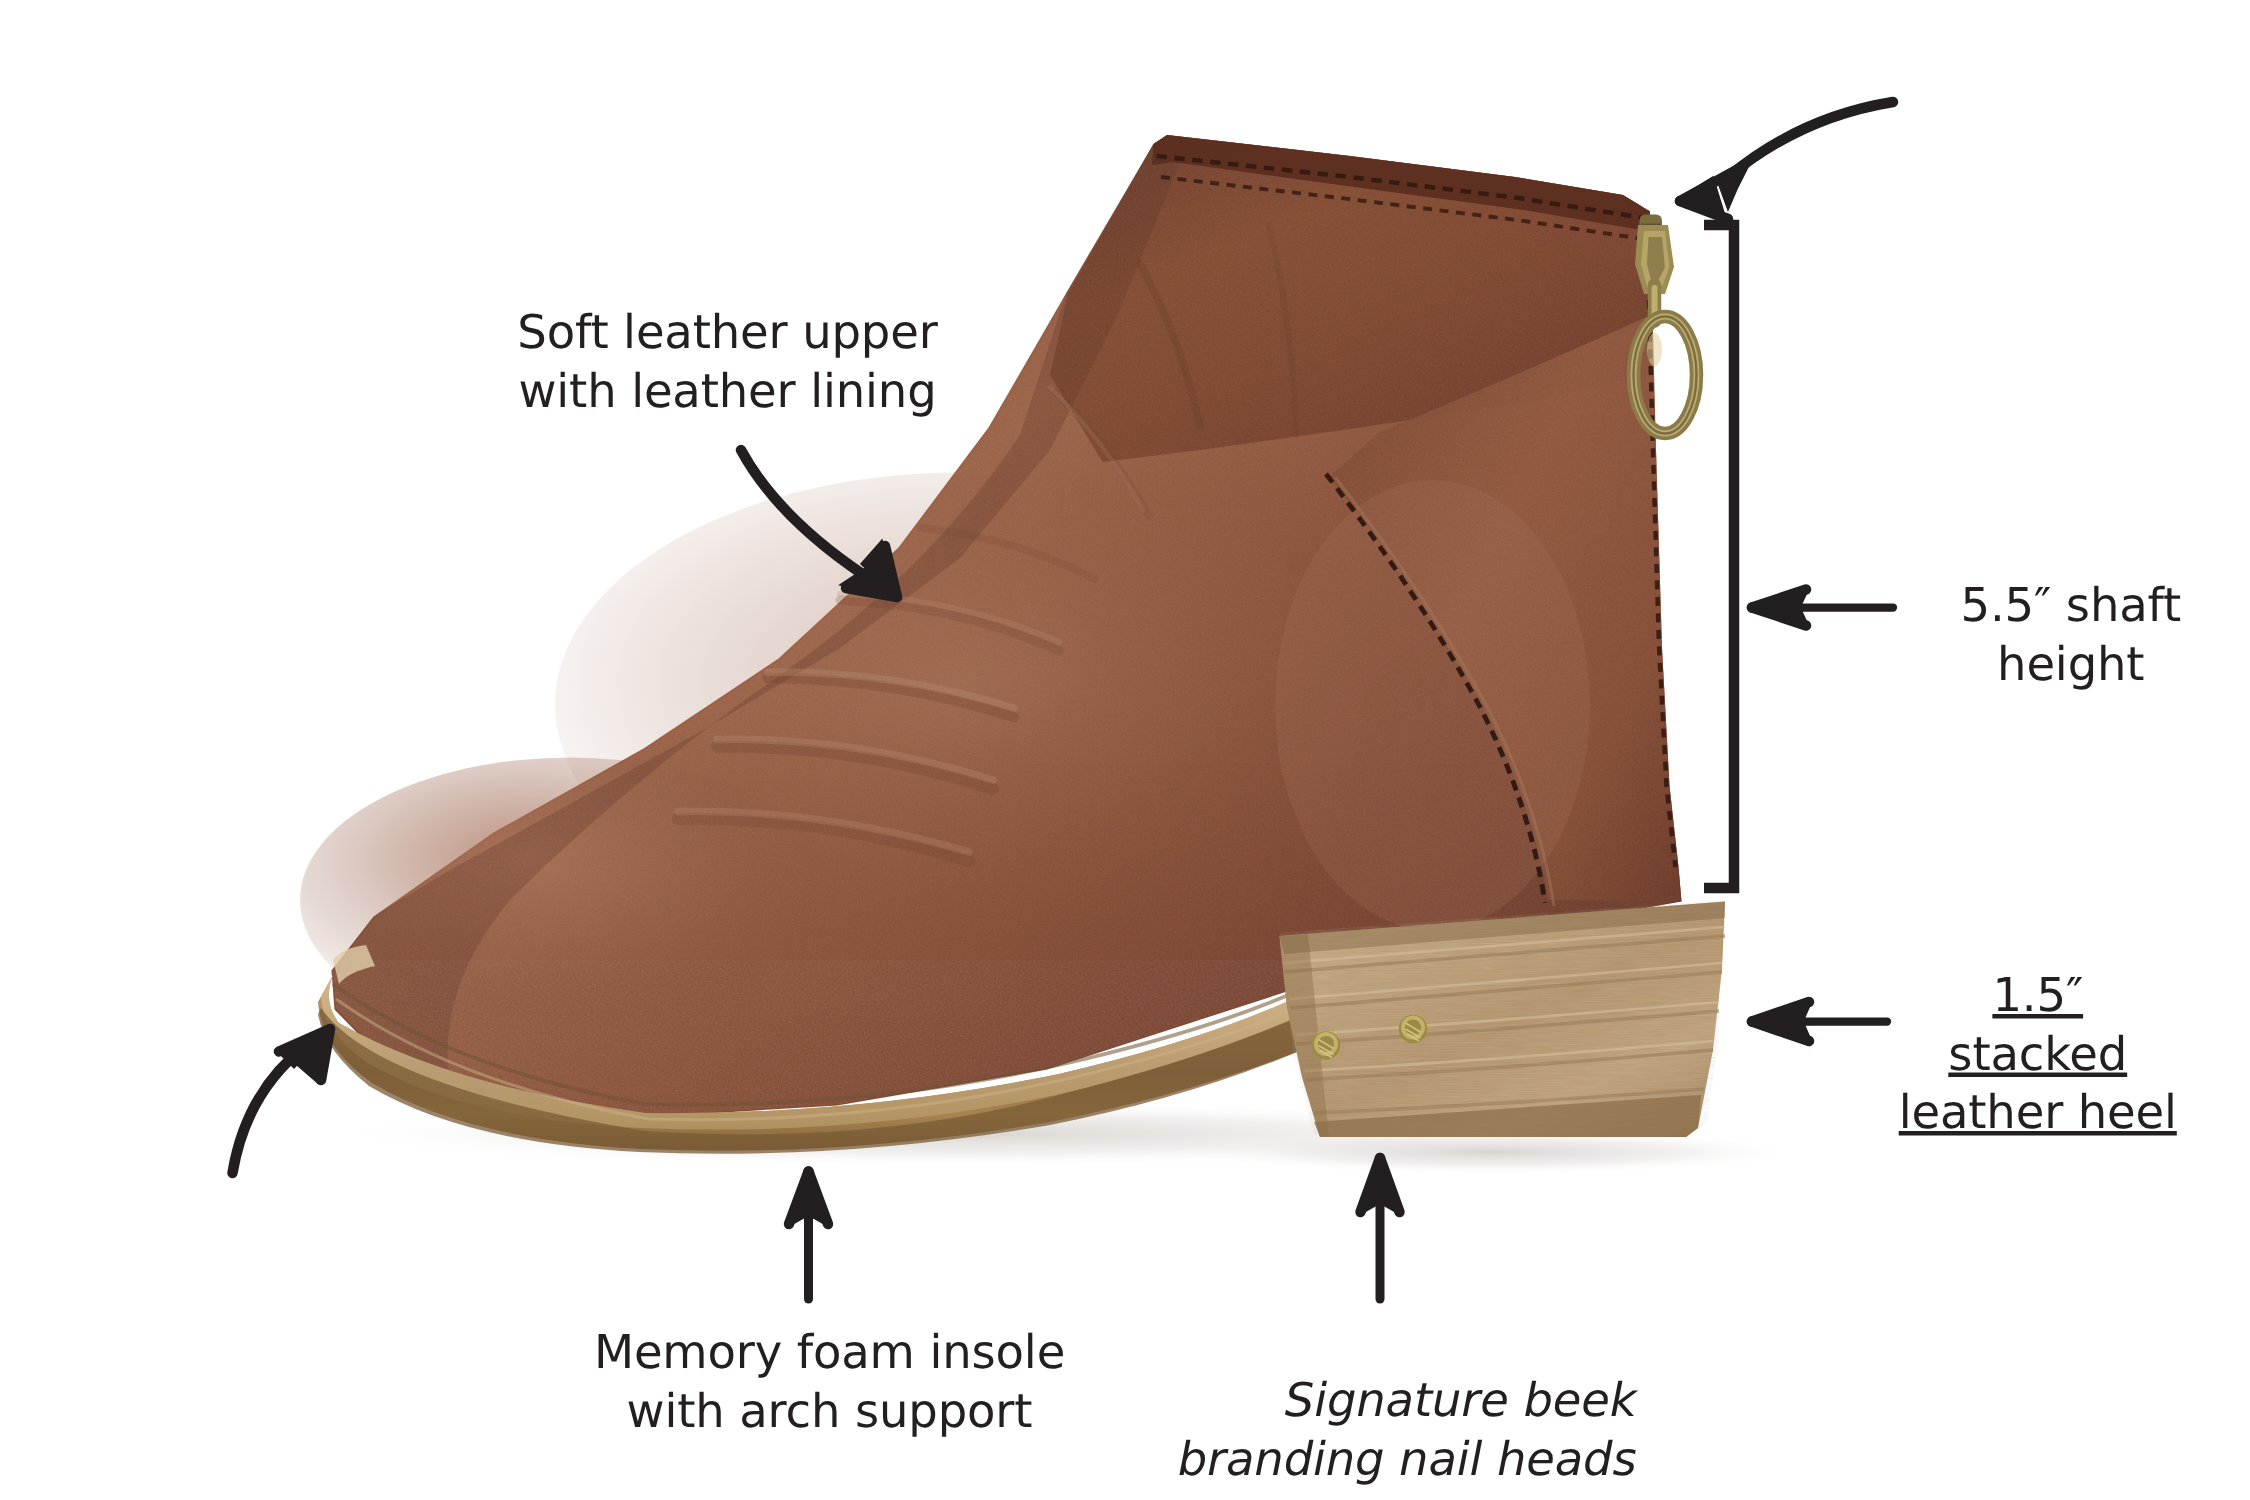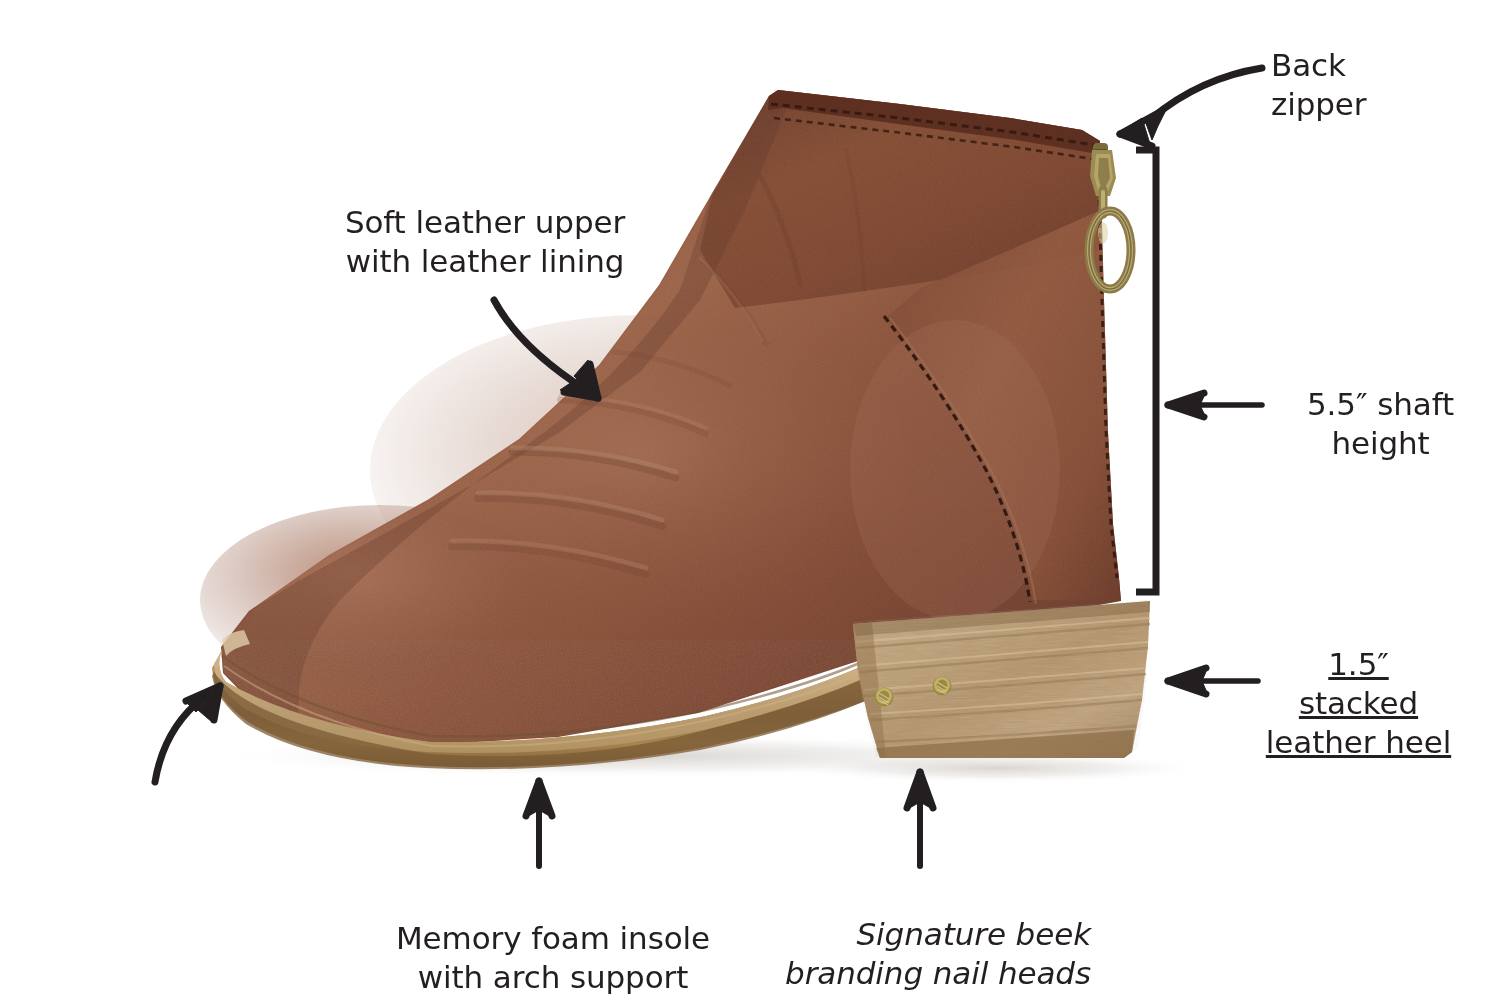--- a/index.html
+++ b/index.html
@@ -29,21 +29,21 @@
   }
   .callout.c-right  { text-align: left; }
   .callout.c-center { text-align: center; }
   .callout.c-left   { text-align: left; }
 
   #callout-back-zipper   { left: 1271px; top: 46px;  width: 220px; text-align: left; }
   #callout-soft-leather  { left: 340px;  top: 203px; width: 290px; text-align: center; }
   #callout-shaft-height  { left: 1268px; top: 385px; width: 225px; text-align: center; }
   #callout-heel          { left: 1231px; top: 645px; width: 255px; text-align: center; text-decoration: underline; }
   #callout-outsole       { left: 46px;   top: 793px; width: 270px; text-align: left; }
-  #callout-insole        { left: 388px;  top: 883px; width: 330px; text-align: center; margin-top: 36px; }
+  #callout-insole        { left: 388px;  top: 883px; width: 330px; text-align: center; }
   #callout-nails         { left: 766px;  top: 915px; width: 325px; text-align: right; font-style: italic; }
 
   
   .overlay {
     position: absolute;
     left: 0; top: 0;
     width: 1500px;
     height: 1000px;
     pointer-events: none;
   }
@@ -355,22 +355,20 @@
 
       <g>
         <path d="M920,866 L920,785" fill="none" stroke-width="6" stroke-linecap="round"></path>
         <path d="M920,772 L906,810 L920,802 L934,810 Z"></path>
         <path d="M920,772 L907,808" stroke-width="7" stroke-linecap="round" fill="none"></path>
         <path d="M920,772 L933,808" stroke-width="7" stroke-linecap="round" fill="none"></path>
       </g>
     </g>
   </svg>
 
-  <div class="callout c-right" id="callout-back-zipper">Back
-zipper</div>
 
   <div class="callout c-left" id="callout-soft-leather">Soft leather upper
 with leather lining</div>
 
   <div class="callout c-center" id="callout-shaft-height">5.5″ shaft
 height</div>
 
   <div class="callout c-center" id="callout-heel">1.5″
 stacked
 leather heel</div>

